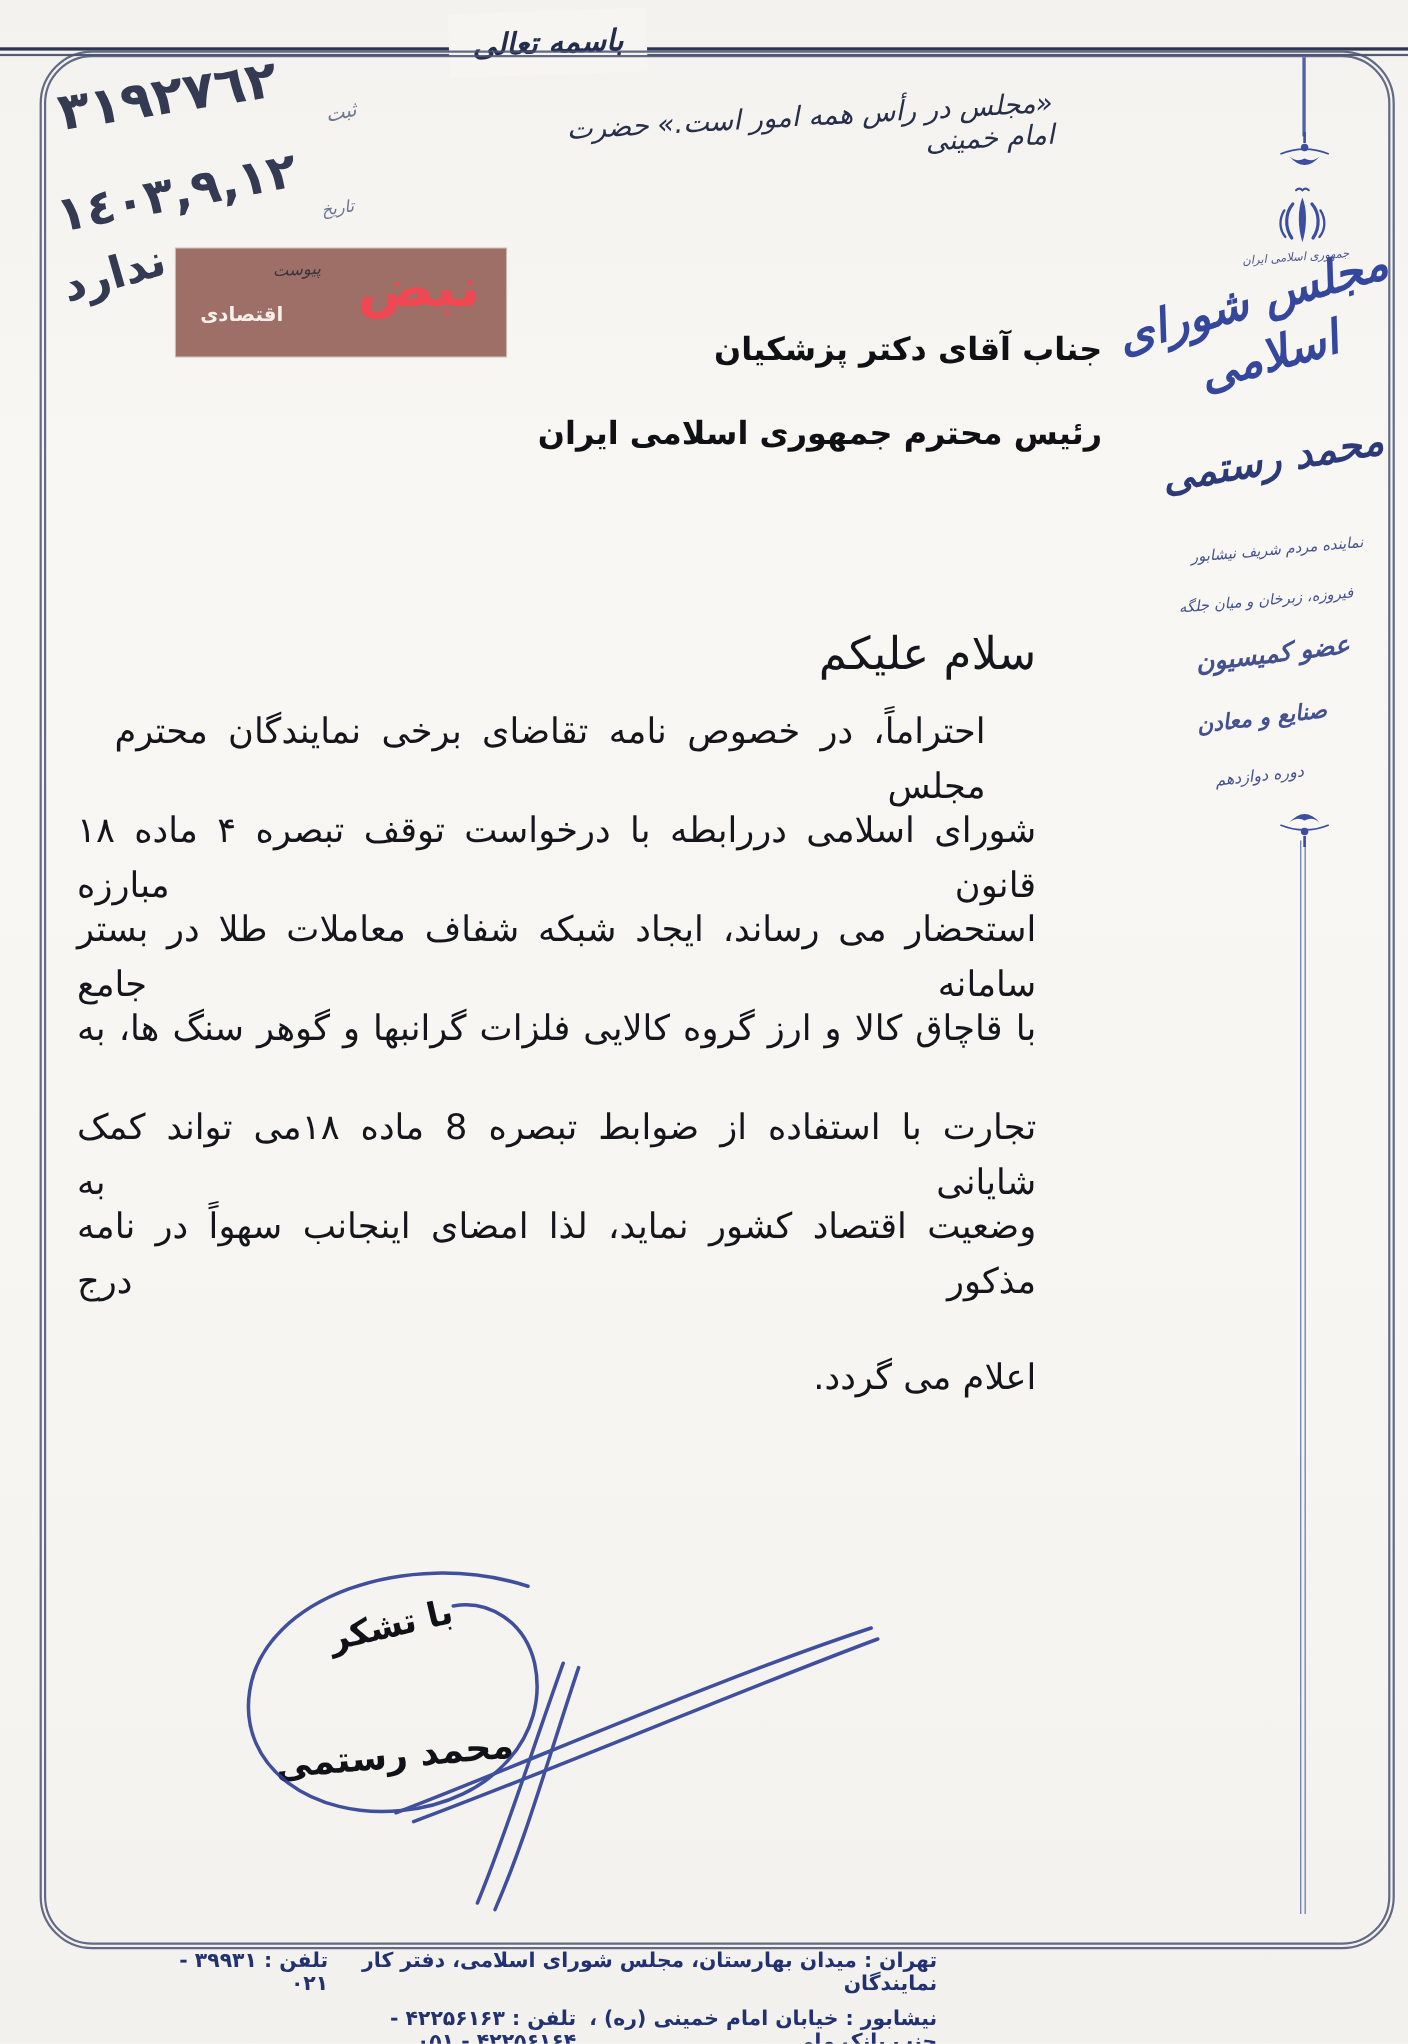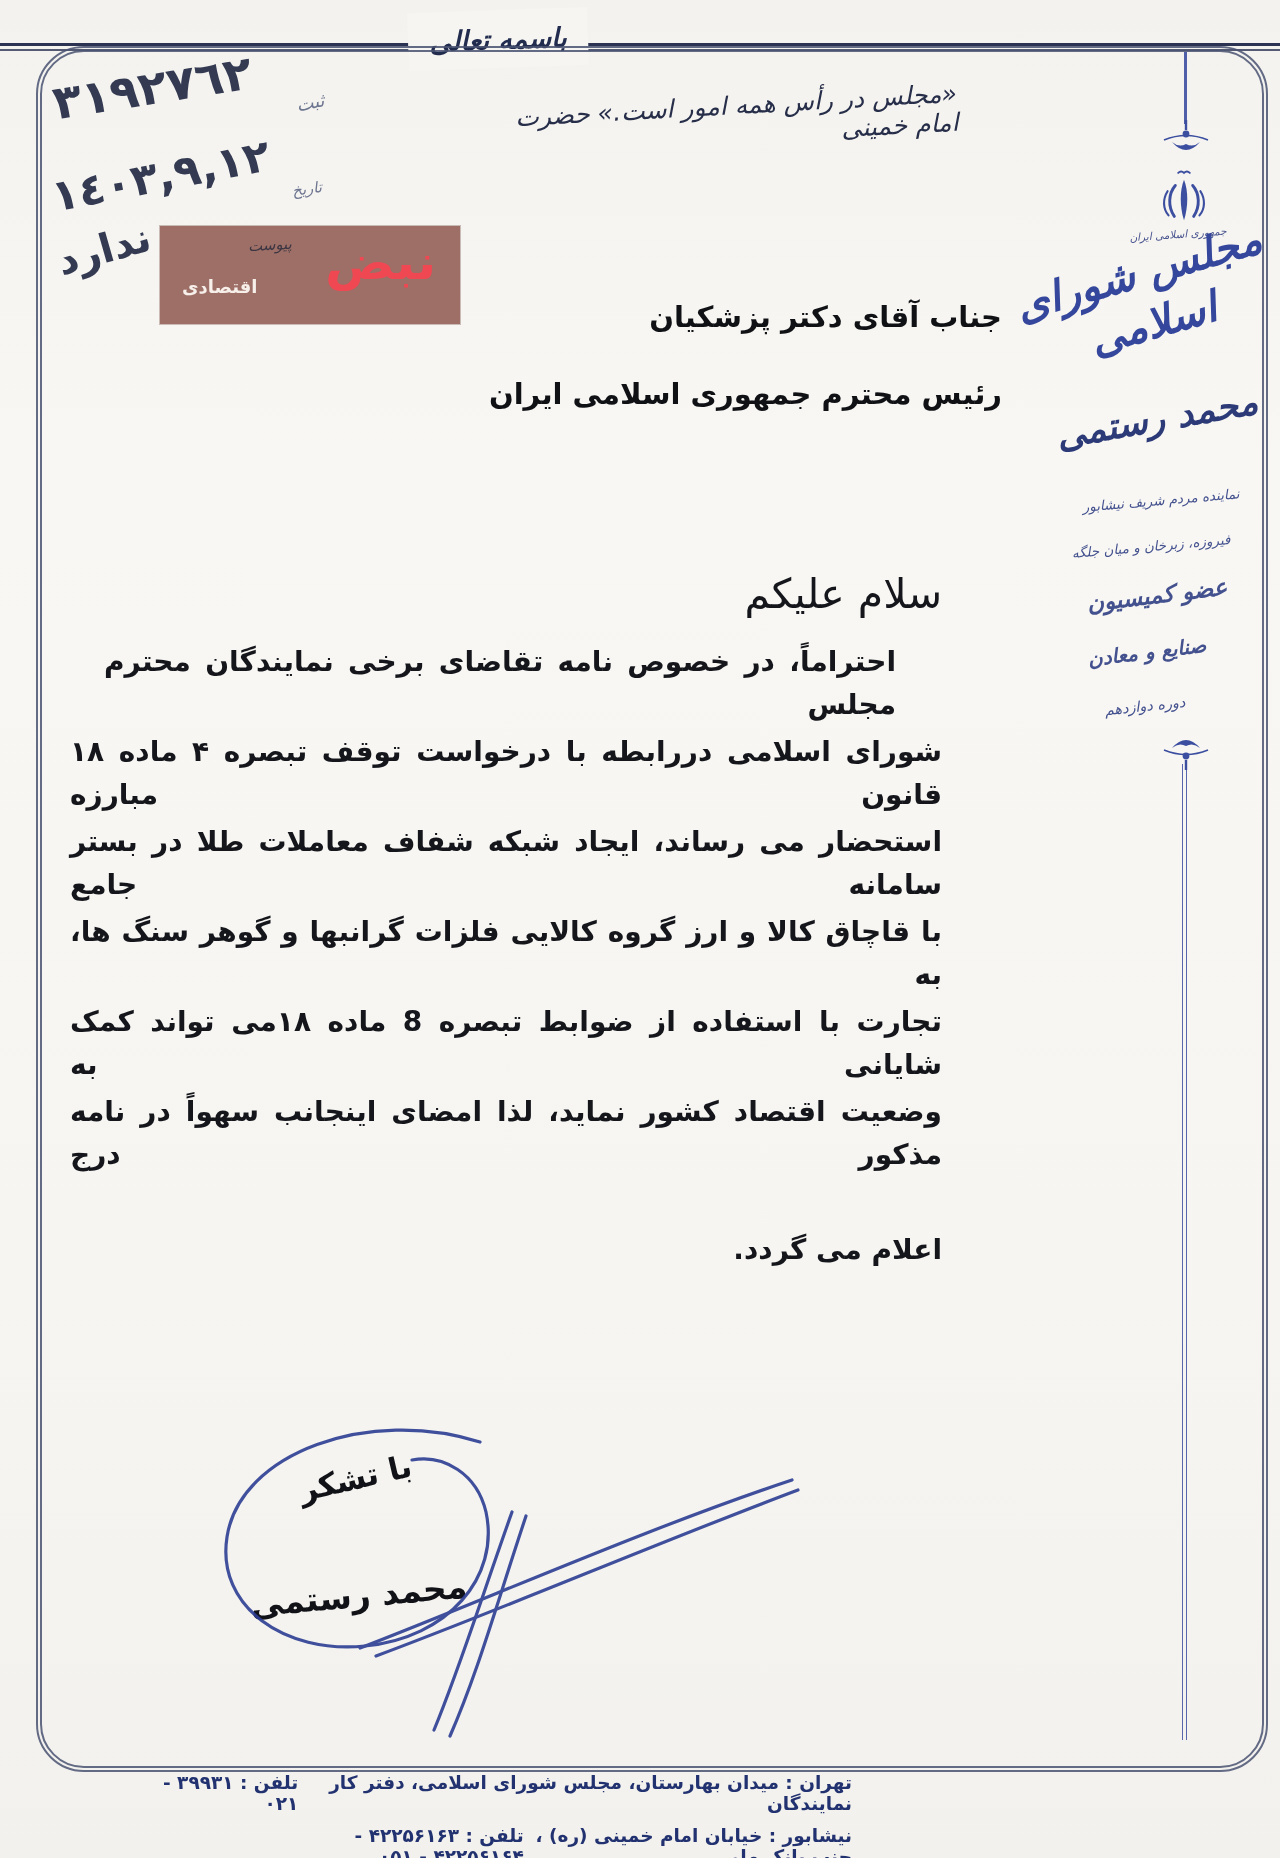--- a/index.html
+++ b/index.html
@@ -67,22 +67,22 @@
   .finial-bottom{left:1162px;top:722px;transform:rotate(180deg);}
   .stem-bottom{left:1182px;top:764px;width:5px;height:976px;box-sizing:border-box;
     border-left:1.4px solid #3d4fa1;border-right:1.4px solid #3d4fa1;opacity:.85;}
   
   .recipient{right:278px;text-align:right;font-size:29px;font-weight:bold;color:#0f1115;letter-spacing:.2px;}
   .recip1{top:300px;}
   .recip2{top:377px;}
   .salutation{right:338px;top:570px;font-size:41px;color:#14161c;font-weight:500;}
   .body-block{left:70px;top:640px;width:872px;}
   .bline{
-    direction:rtl;font-size:28px;color:#14161c;height:90px;line-height:1.55;
-    text-align:justify;text-align-last:justify;font-weight:bold;
+    direction:rtl;font-size:32px;color:#14161c;height:90px;line-height:1.55;
+    text-align:justify;text-align-last:justify;
   }
   .bline.first{padding-right:46px;padding-left:34px;}
   .bline.last{text-align-last:right;margin-top:48px;}
   
   .closing{left:298px;top:1460px;font-size:31px;font-weight:bold;color:#101217;transform:rotate(-13deg);}
   .signatory{left:250px;top:1576px;font-size:33px;font-weight:bold;color:#101217;
     letter-spacing:1px;transform:rotate(-5deg);}
   .sig-svg{left:180px;top:1412px;z-index:4;}
   
   .footer{left:140px;top:1772px;width:712px;direction:rtl;color:#223270;font-weight:bold;}

